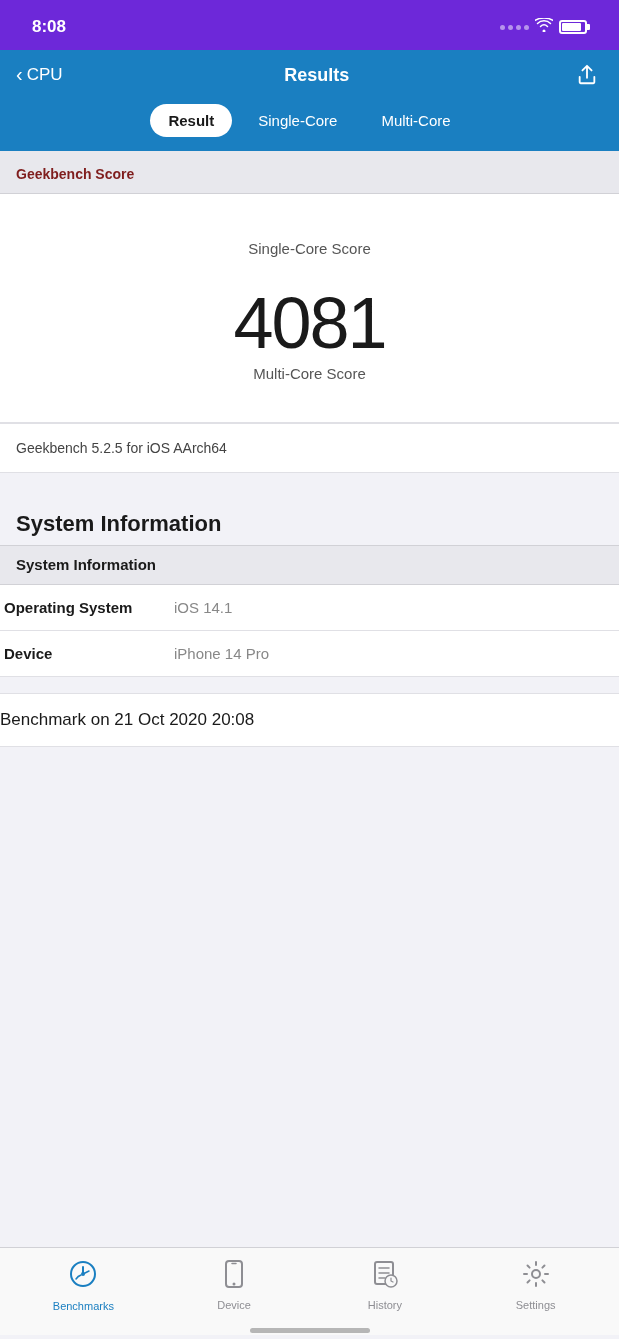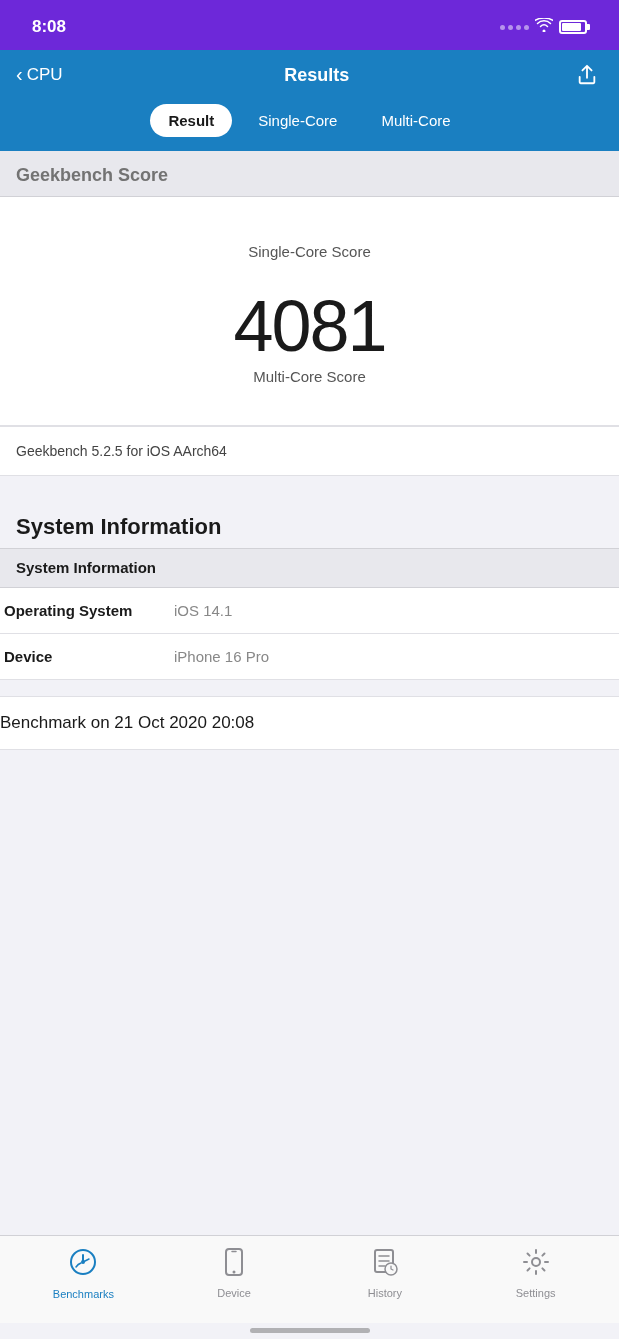--- a/index.html
+++ b/index.html
@@ -132,23 +132,23 @@
       font-weight: 600;
     }
 
     
     .section-header {
       background: #e8e8ed;
       padding: 14px 16px 10px;
       border-bottom: 1px solid #d1d1d6;
     }
     .section-header-title {
-      font-size: 18px;
+      font-size: 14px;
       font-weight: 700;
-      color: #737373;
+      color: #7f1d1d;
     }
 
     
     .score-card {
       background: white;
       padding: 40px 20px;
       text-align: center;
       border-bottom: 1px solid #e0e0e5;
     }
     .score-number {
@@ -226,21 +226,21 @@
       border-top: 1px solid #e0e0e5;
       border-bottom: 1px solid #e0e0e5;
       font-size: 17px;
       color: #1a1a1a;
       margin-top: 16px;
     }
 
     
     .bottom-tab-bar {
       position: fixed;
-      bottom: 16px;
+      bottom: 4px;
       left: 0;
       width: 619px;
       background: #f9f9f9;
       border-top: 1px solid #d1d1d6;
       display: flex;
       justify-content: space-around;
       align-items: center;
       padding: 8px 8px 20px;
       height: 88px;
     }
@@ -359,21 +359,21 @@
   </div>
   <div class="sys-info-group-header">
     <span>System Information</span>
   </div>
   <div class="sys-info-row">
     <span class="sys-info-key">Operating System</span>
     <span class="sys-info-val">iOS 14.1</span>
   </div>
   <div class="sys-info-row">
     <span class="sys-info-key">Device</span>
-    <span class="sys-info-val">iPhone 16 Pro</span>
+    <span class="sys-info-val">iPhone 14 Pro</span>
   </div>
 </div>
 
 <div class="benchmark-date">Benchmark on 21 Oct 2020 20:08</div>
 
 <div class="bottom-spacer"></div>
 
 <div class="bottom-tab-bar">
   <div class="bottom-tab">
     <span class="bottom-tab-icon active-icon">

